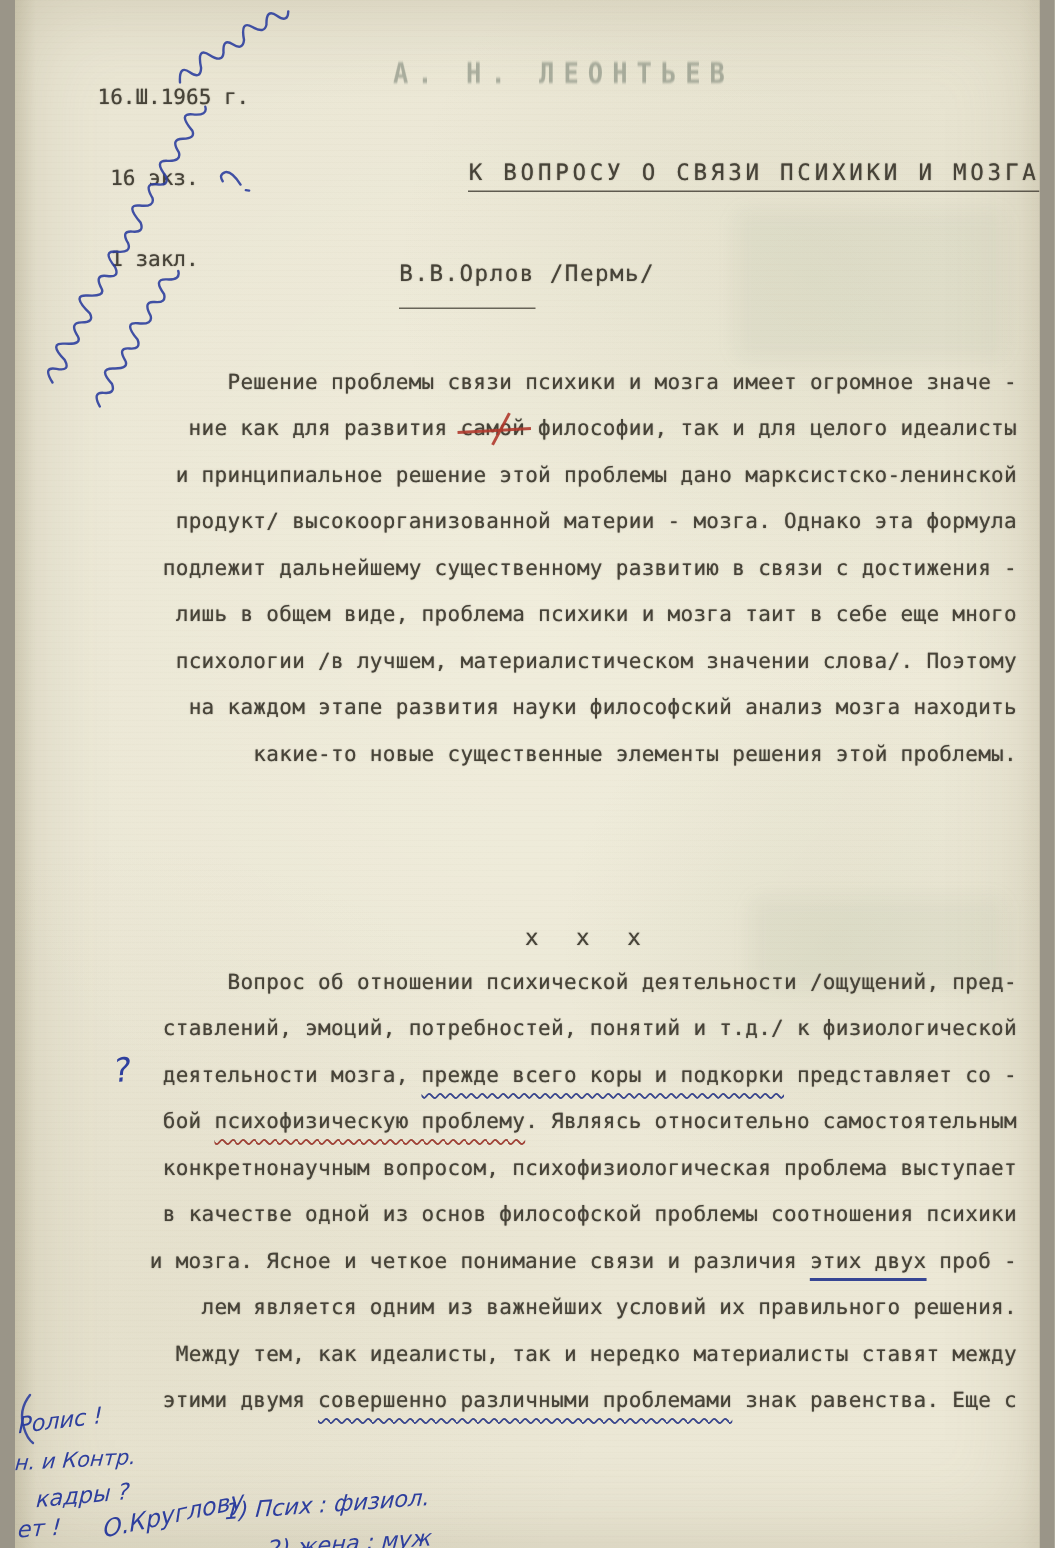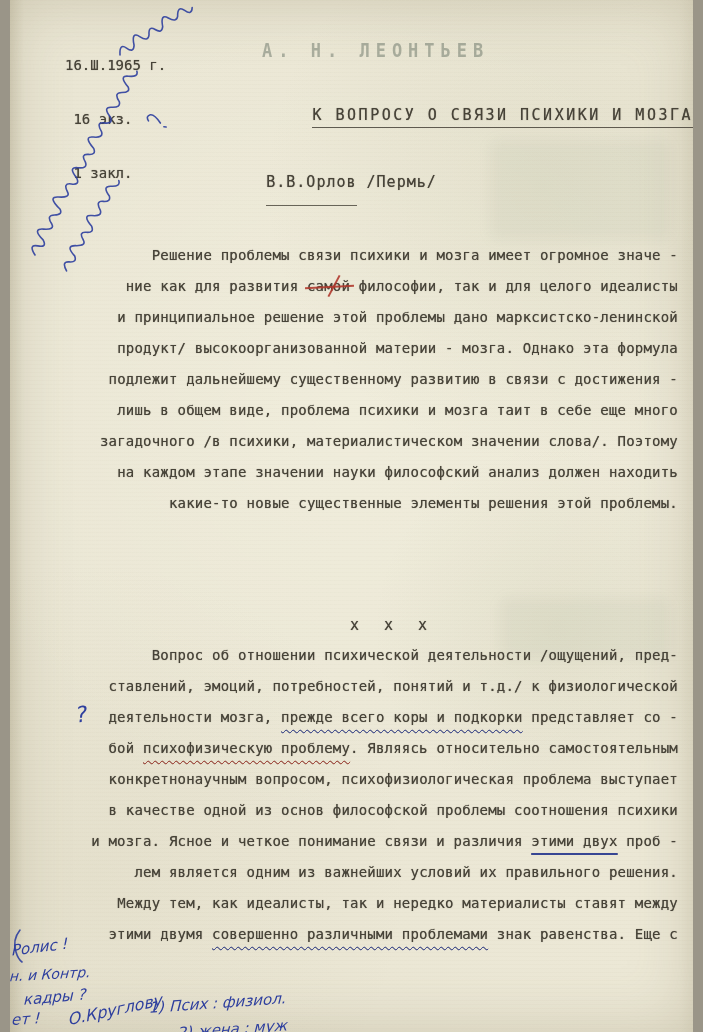--- a/index.html
+++ b/index.html
@@ -104,33 +104,33 @@
     <span class="u">В.В.Орлов</span><span> /Пермь/</span>
   </div>
 
   <div class="para para-1 type">
       <div class="tline"><span>       Решение проблемы связи психики и мозга имеет огромное значе -</span></div>
       <div class="tline"><span>ние как для развития </span><span class="mark-strike-red">самой</span><span> философии, так и для целого идеалисты</span></div>
       <div class="tline"><span>и принципиальное решение этой проблемы дано марксистско-ленинской</span></div>
       <div class="tline"><span>продукт/ высокоорганизованной материи - мозга. Однако эта формула</span></div>
       <div class="tline"><span>подлежит дальнейшему существенному развитию в связи с достижения -</span></div>
       <div class="tline"><span>лишь в общем виде, проблема психики и мозга таит в себе еще много</span></div>
-      <div class="tline"><span>загадочного /в психики, материалистическом значении слова/. Поэтому</span></div>
-      <div class="tline"><span>на каждом этапе значении науки философский анализ должен находить</span></div>
+      <div class="tline"><span>психологии /в лучшем, материалистическом значении слова/. Поэтому</span></div>
+      <div class="tline"><span>на каждом этапе развития науки философский анализ мозга находить</span></div>
       <div class="tline"><span>какие-то новые существенные элементы решения этой проблемы.</span></div>
     </div>
   <div class="separator type">х х х</div>
   <div class="para para-2 type">
       <div class="tline"><span>       Вопрос об отношении психической деятельности /ощущений, пред-</span></div>
       <div class="tline"><span>ставлений, эмоций, потребностей, понятий и т.д./ к физиологической</span></div>
       <div class="tline"><span>деятельности мозга, </span><span class="mark-wavy-blue">прежде всего коры и подкорки</span><span> представляет со -</span></div>
       <div class="tline"><span>бой </span><span class="mark-wavy-red">психофизическую проблему</span><span>. Являясь относительно самостоятельным</span></div>
       <div class="tline"><span>конкретнонаучным вопросом, психофизиологическая проблема выступает</span></div>
       <div class="tline"><span>в качестве одной из основ философской проблемы соотношения психики</span></div>
-      <div class="tline"><span>и мозга. Ясное и четкое понимание связи и различия </span><span class="mark-underline-blue">этими двух</span><span> проб -</span></div>
+      <div class="tline"><span>и мозга. Ясное и четкое понимание связи и различия </span><span class="mark-underline-blue">этих двух</span><span> проб -</span></div>
       <div class="tline"><span>лем является одним из важнейших условий их правильного решения.</span></div>
       <div class="tline"><span>Между тем, как идеалисты, так и нередко материалисты ставят между</span></div>
       <div class="tline"><span>этими двумя </span><span class="mark-wavy-blue">совершенно различными проблемами</span><span> знак равенства. Еще с</span></div>
     </div>
 
   <div class="hand" style="left:66px;top:702px;font-size:22px;transform:rotate(-6deg);">?</div>
   <div class="hand" style="left:2px;top:938px;font-size:15px;transform:rotate(-7deg) skewX(-8deg);">Ролис !</div>
   <div class="hand" style="left:0px;top:966px;font-size:14px;transform:rotate(-3deg) skewX(-8deg);">н. и Контр.</div>
   <div class="hand" style="left:14px;top:988px;font-size:15px;transform:rotate(-5deg) skewX(-8deg);">кадры ?</div>
   <div class="hand" style="left:2px;top:1010px;font-size:15px;transform:rotate(-4deg) skewX(-8deg);">ет !</div>

